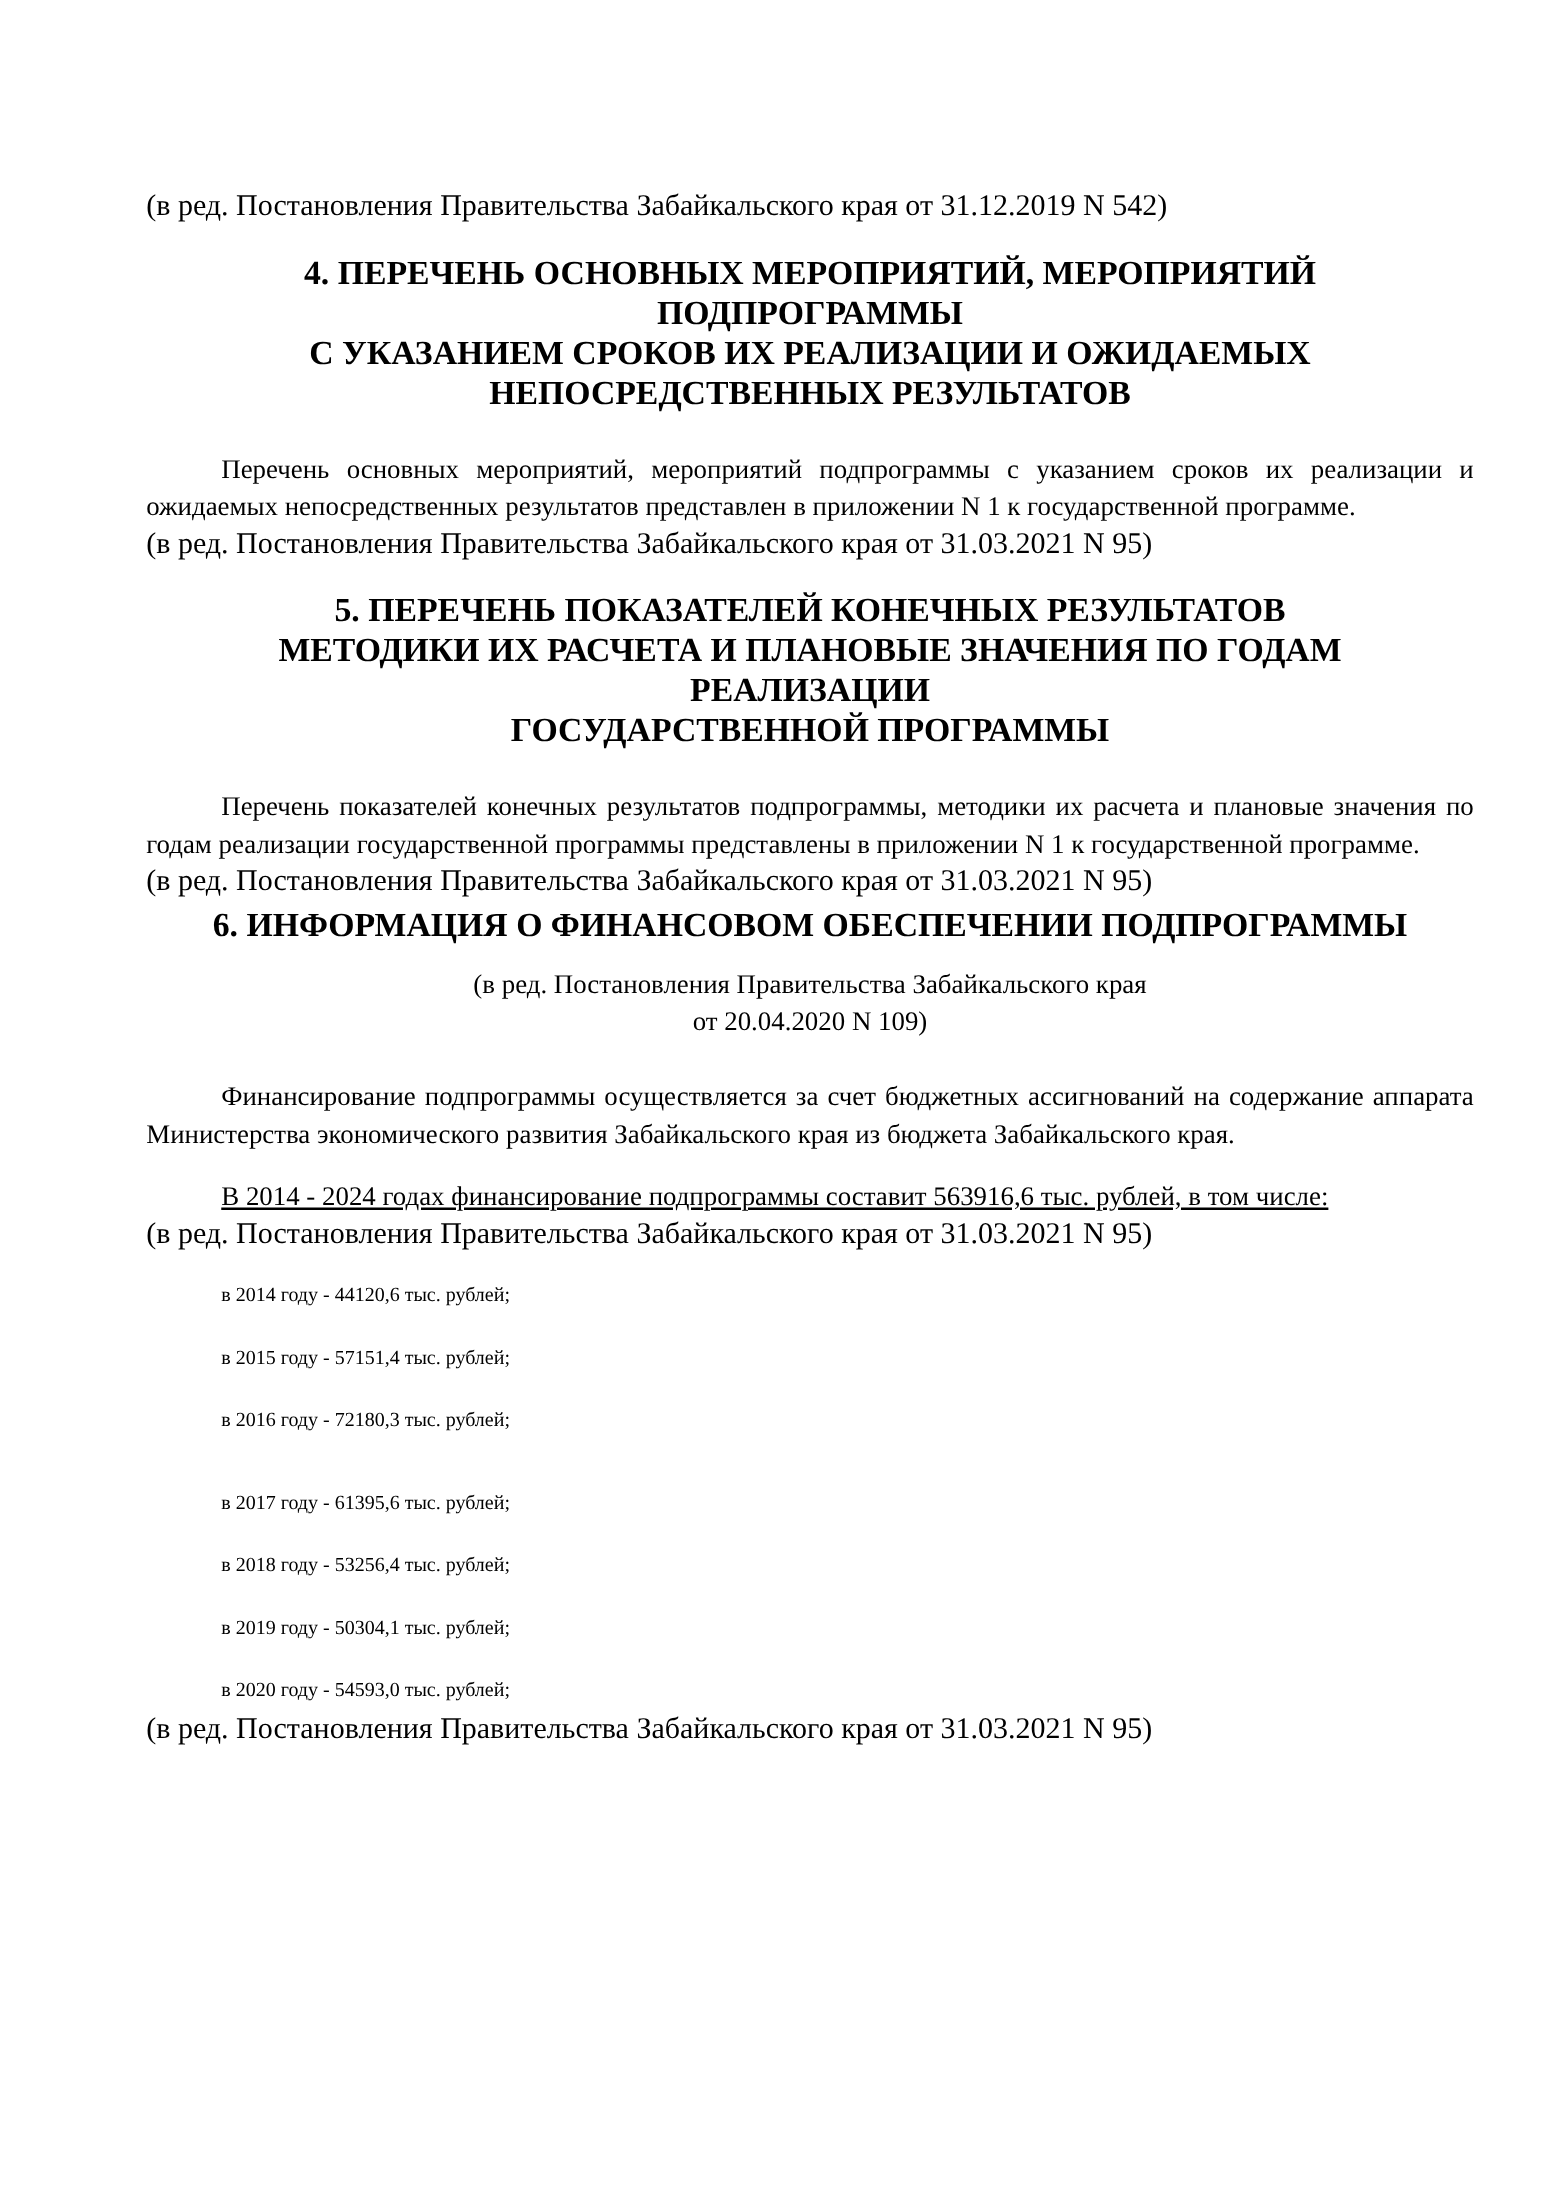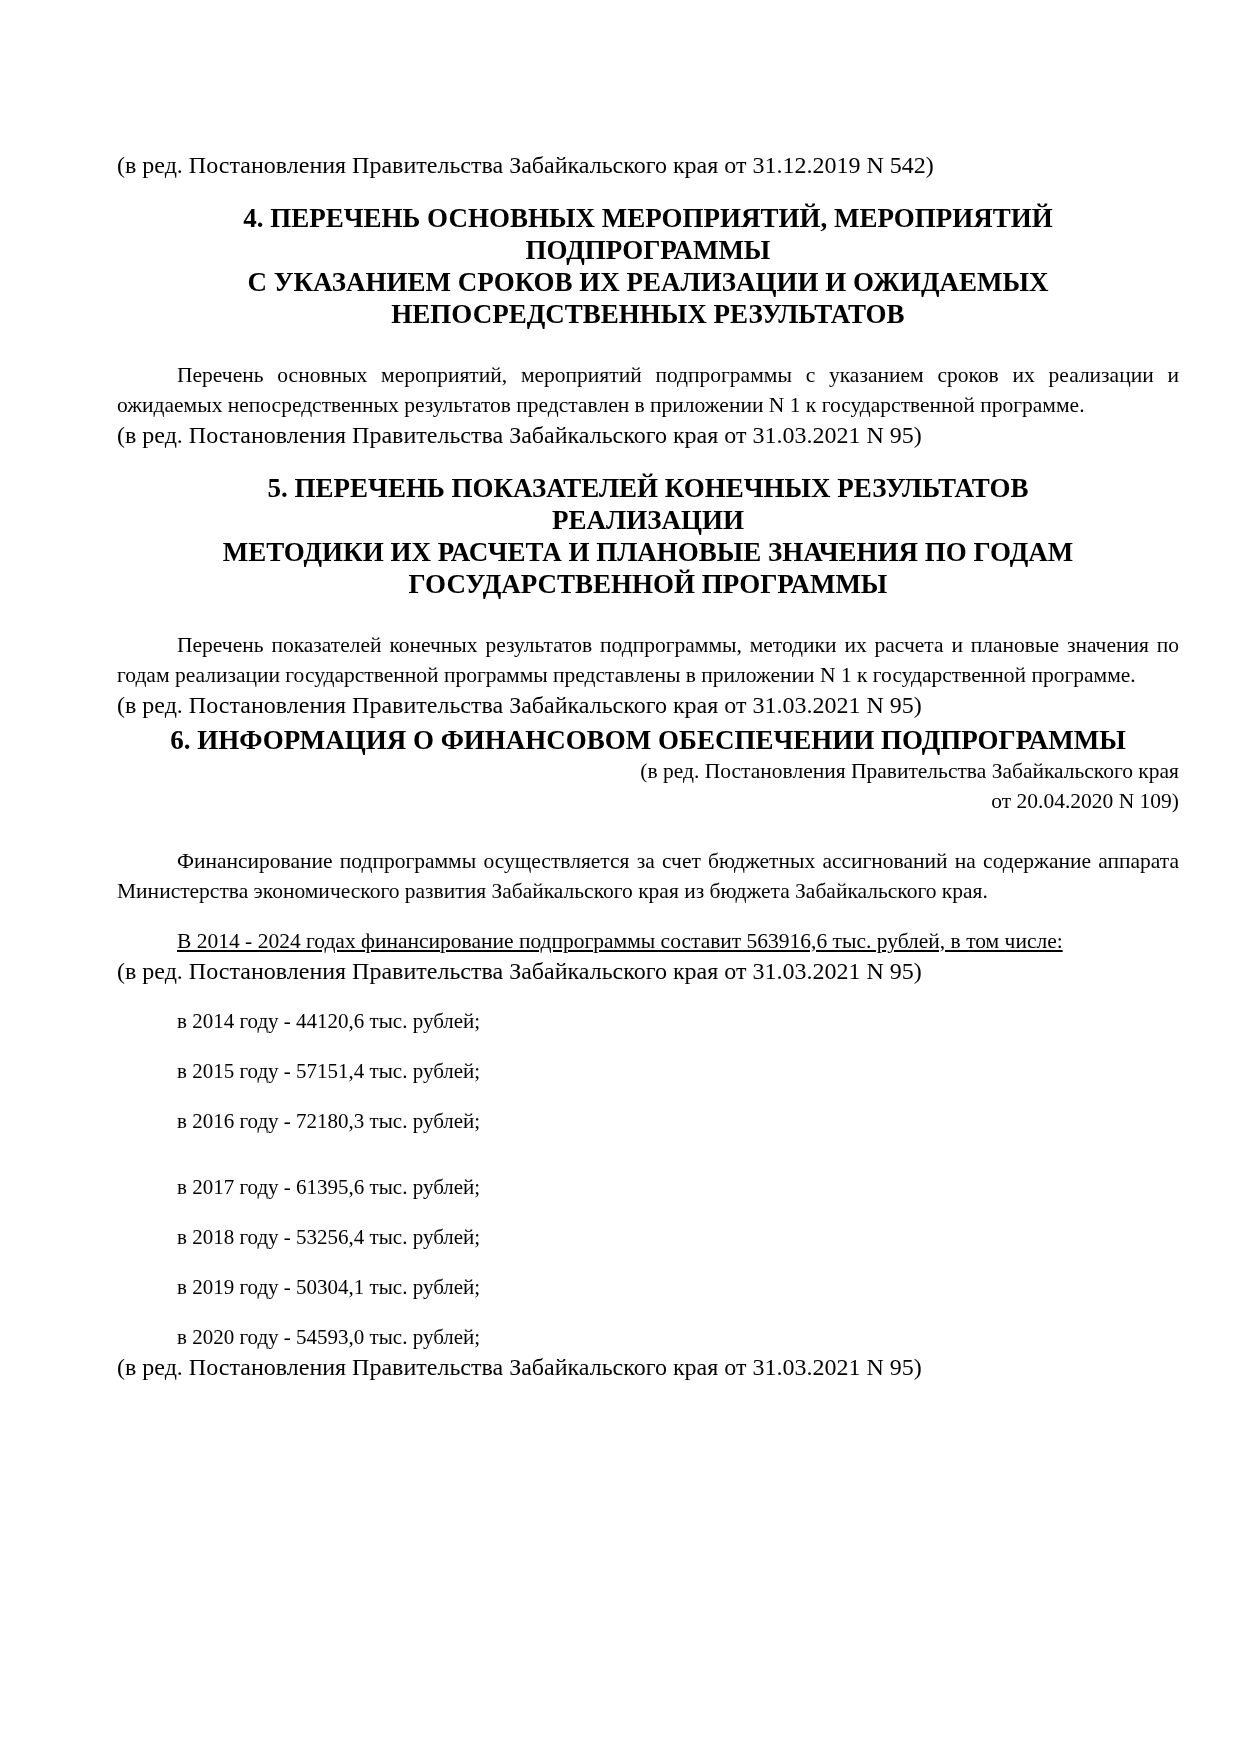--- a/index.html
+++ b/index.html
@@ -37,26 +37,26 @@
     .para {
       font-size: 21.5px;
       line-height: 30px;
       text-align: justify;
       text-indent: 60px;
       margin: 0;
     }
     .center-note {
       font-size: 21.5px;
       line-height: 30px;
-      text-align: right;
-      margin: 0;
+      text-align: center;
+      margin: 16px;
     }
     .center-note .cline { display: block; }
     .year-item {
-      font-size: 21px;
+      font-size: 16px;
       line-height: 30px;
       margin: 0;
       padding-left: 60px;
     }
   </style>
 </head>
 <body>
 
 <div class="page">
 
@@ -66,22 +66,22 @@
     <span class="hline">4. ПЕРЕЧЕНЬ ОСНОВНЫХ МЕРОПРИЯТИЙ, МЕРОПРИЯТИЙ</span>
     <span class="hline">ПОДПРОГРАММЫ</span>
     <span class="hline">С УКАЗАНИЕМ СРОКОВ ИХ РЕАЛИЗАЦИИ И ОЖИДАЕМЫХ</span>
     <span class="hline">НЕПОСРЕДСТВЕННЫХ РЕЗУЛЬТАТОВ</span>
   </h2>
   <p class="para" style="margin-top:30px;">Перечень основных мероприятий, мероприятий подпрограммы с указанием сроков их реализации и ожидаемых непосредственных результатов представлен в приложении N 1 к государственной программе.</p>
   <p class="note">(в ред. Постановления Правительства Забайкальского края от 31.03.2021 N 95)</p>
 
   <h2 class="heading" style="margin-top:22px;">
     <span class="hline">5. ПЕРЕЧЕНЬ ПОКАЗАТЕЛЕЙ КОНЕЧНЫХ РЕЗУЛЬТАТОВ</span>
+    <span class="hline">МЕТОДИКИ ИХ РАСЧЕТА И ПЛАНОВЫЕ ЗНАЧЕНИЯ ПО ГОДАМ</span>
     <span class="hline">РЕАЛИЗАЦИИ</span>
-    <span class="hline">МЕТОДИКИ ИХ РАСЧЕТА И ПЛАНОВЫЕ ЗНАЧЕНИЯ ПО ГОДАМ</span>
     <span class="hline">ГОСУДАРСТВЕННОЙ ПРОГРАММЫ</span>
   </h2>
   <p class="para" style="margin-top:30px;">Перечень показателей конечных результатов подпрограммы, методики их расчета и плановые значения по годам реализации государственной программы представлены в приложении N 1 к государственной программе.</p>
   <p class="note">(в ред. Постановления Правительства Забайкальского края от 31.03.2021 N 95)</p>
 
   <h2 class="heading" style="margin-top:4px;">6. ИНФОРМАЦИЯ О ФИНАНСОВОМ ОБЕСПЕЧЕНИИ ПОДПРОГРАММЫ</h2>
   <p class="center-note">
     <span class="cline">(в ред. Постановления Правительства Забайкальского края</span>
     <span class="cline">от 20.04.2020 N 109)</span>
   </p>

